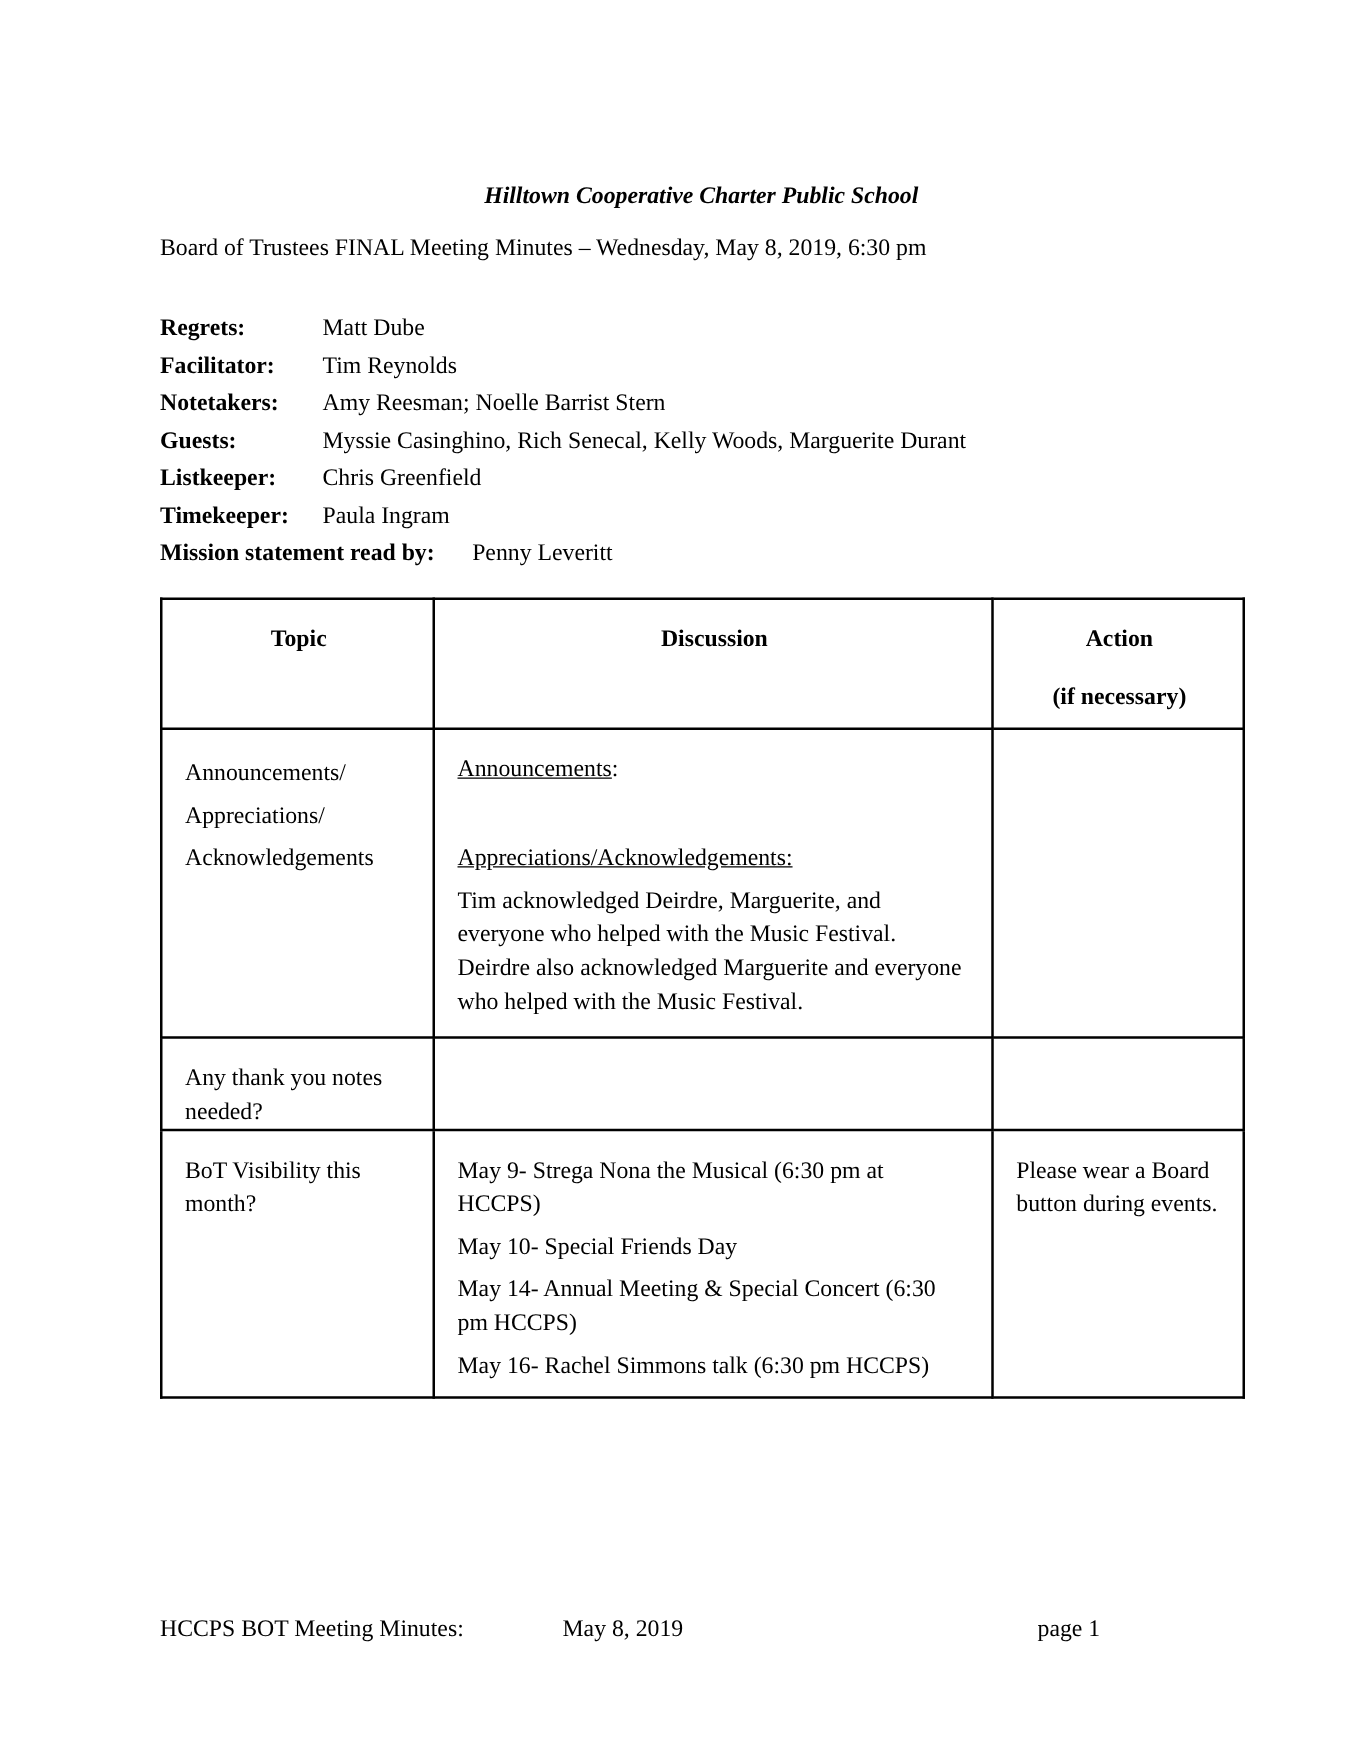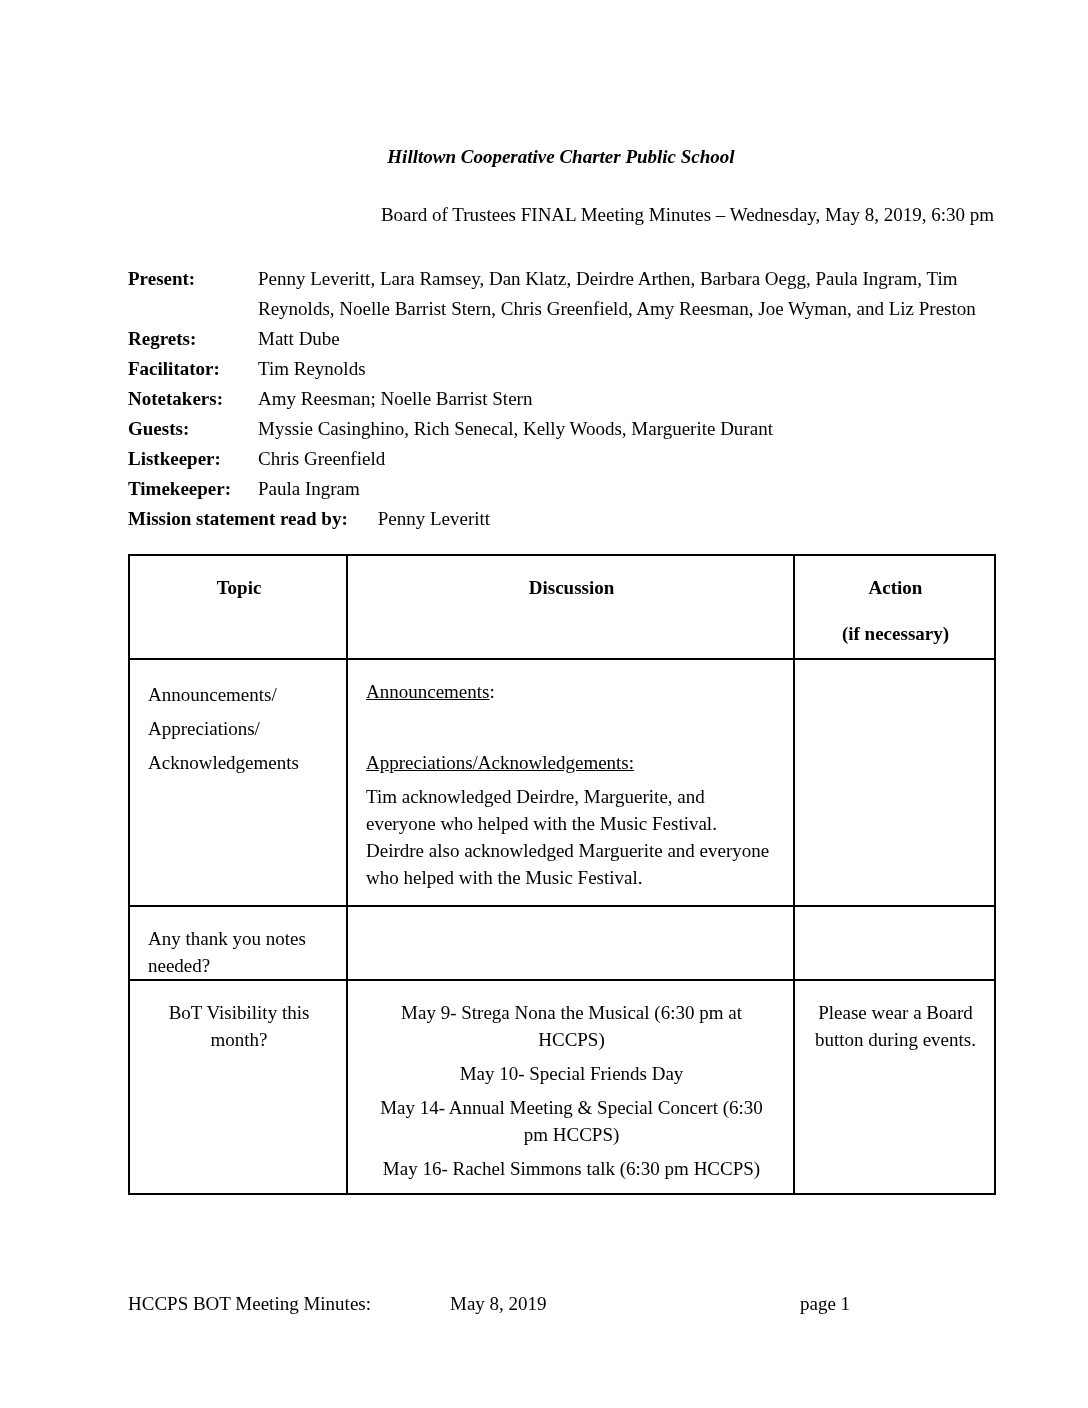--- a/index.html
+++ b/index.html
@@ -15,22 +15,22 @@
   .content { position:absolute; left:128px; top:0; width:866px; }
 
   .title {
     padding-top:146px;
     text-align:center;
     font-weight:bold;
     line-height:22px;
     font-style:italic;
   }
   .subtitle {
-    margin-top:36px;
-    text-align:right;
+    margin-top:20px;
+    text-align:left;
     line-height:22px;
   }
 
   .roster { margin-top:38px; }
   .roster-row { display:flex; line-height:30px; }
   .roster-label { font-weight:bold; flex:0 0 130px; }
   .roster-value { flex:1 1 auto; }
   .roster-row.wide .roster-label { flex:0 0 auto; }
   .roster-row.wide .roster-value { flex:0 1 auto; margin-left:30px; }
 
@@ -51,55 +51,51 @@
   }
   table.minutes th {
     height:104px;
     text-align:center;
     font-weight:bold;
   }
   .if-necessary { margin-top:19px; }
 
   tr.row-1 td { height:247px; }
   tr.row-2 td { height:72px; }
-  tr.row-3 td { height:214px;text-align:center; }
+  tr.row-3 td { height:214px; }
 
   td.cell-topic { font-weight:bold; padding-left:20px; padding-right:14px; }
   tr.row-1 td.cell-topic .topic-line { line-height:34px; }
 
   td.cell-discussion { padding-right:30px; }
   .disc-heading { line-height:27px; }
   .disc-heading.second { margin-top:44px; }
   .u { text-decoration:underline;text-align:center; }
   .disc-paragraph { margin-top:7px; }
   .disc-item { margin-bottom:7px; }
 
   td.cell-action { font-weight:bold; padding-right:12px; }
 
   .footer {
     position:absolute; top:1293px; left:128px; width:866px;
     line-height:22px;
   }
   .footer-date { position:absolute; left:322px; top:0; }
-  .footer-page { position:absolute; left:672px; top:0; }
+  .footer-page { position:absolute; left:702px; top:0; }
 </style>
 </head>
 <body>
 
 <div class="page">
   <div class="content">
 
     <div class="title">Hilltown Cooperative Charter Public School</div>
     <div class="subtitle">Board of Trustees FINAL Meeting Minutes – Wednesday, May 8, 2019, 6:30 pm</div>
 
     <div class="roster">
-      <div class="roster-row">
-        <span class="roster-label">Present:</span>
-        <span class="roster-value">Penny Leveritt, Lara Ramsey, Dan Klatz, Deirdre Arthen, Barbara Oegg, Paula Ingram, Tim Reynolds, Noelle Barrist Stern, Chris Greenfield, Amy Reesman, Joe Wyman, and Liz Preston</span>
-      </div>
       <div class="roster-row">
         <span class="roster-label">Regrets:</span>
         <span class="roster-value">Matt Dube</span>
       </div>
       <div class="roster-row">
         <span class="roster-label">Facilitator:</span>
         <span class="roster-value">Tim Reynolds</span>
       </div>
       <div class="roster-row">
         <span class="roster-label">Notetakers:</span>

